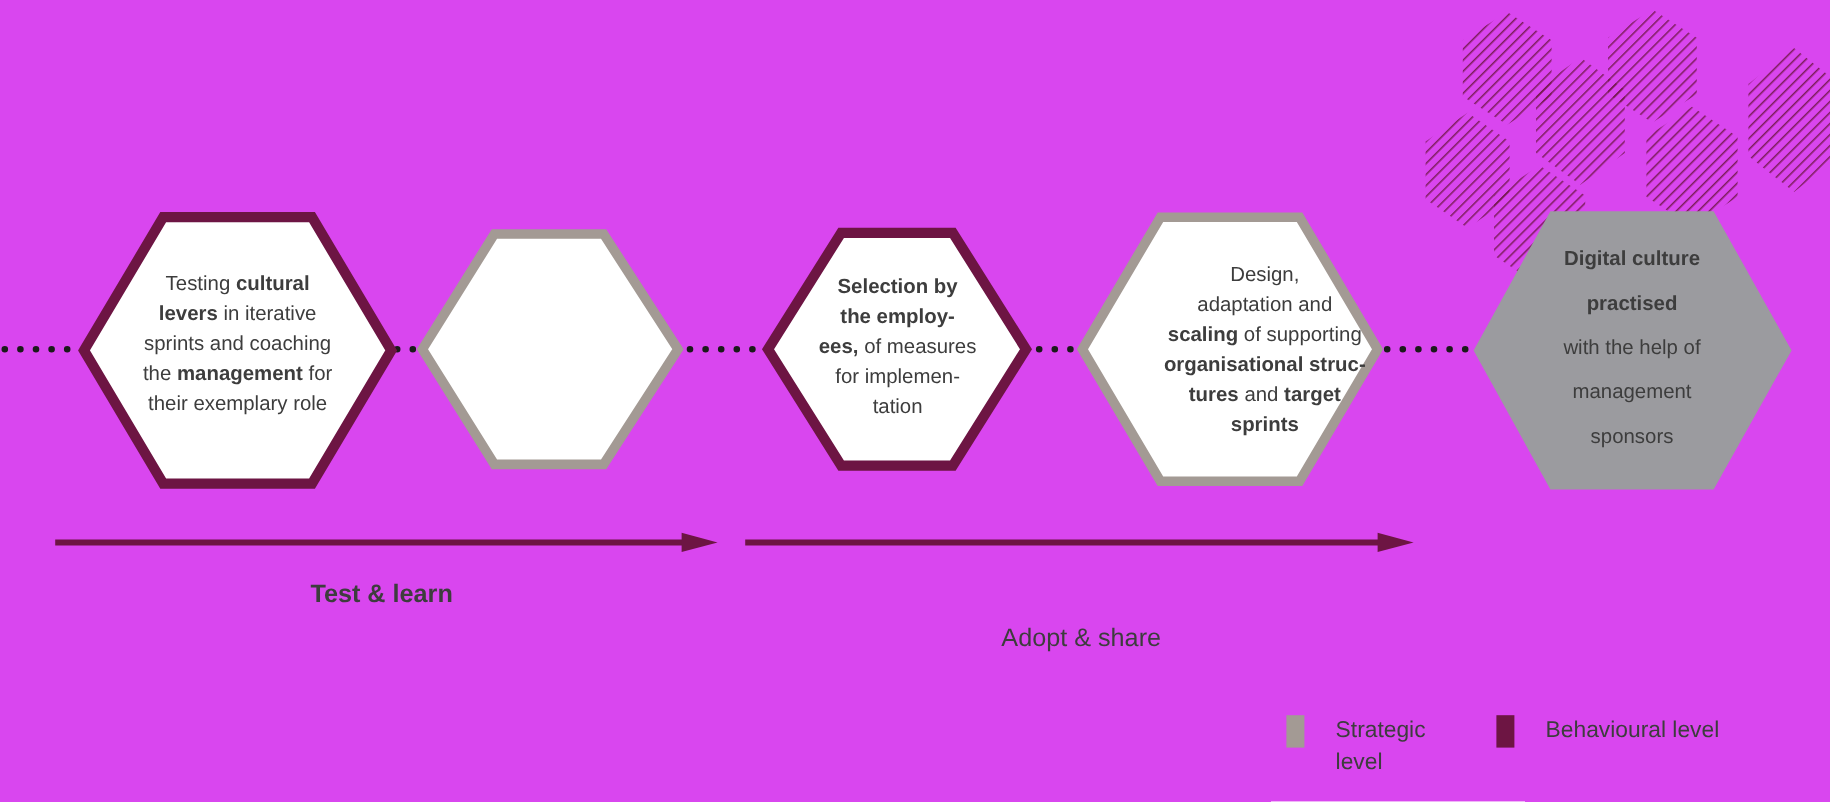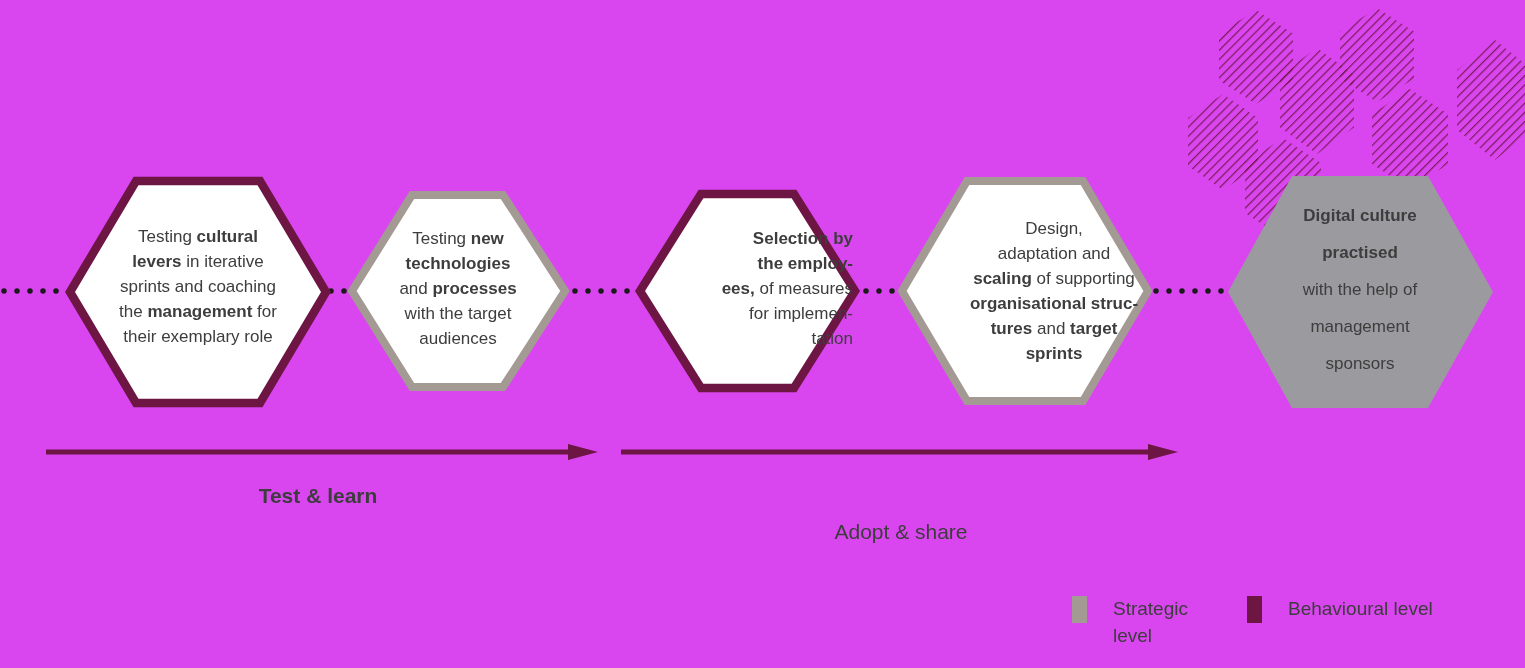--- a/index.html
+++ b/index.html
@@ -95,29 +95,22 @@
   </svg>
 
   <div class="hexlabel" style="left:78px; top:224px; width:240px; height:125px;">
     <div class="line"><span>Testing </span><span class="b">cultural</span></div>
     <div class="line"><span class="b">levers</span><span> in iterative</span></div>
     <div class="line"><span>sprints and coaching</span></div>
     <div class="line"><span>the </span><span class="b">management</span><span> for</span></div>
     <div class="line"><span>their exemplary role</span></div>
   </div>
 
-  <div class="hexlabel" style="left:348px; top:226px; width:220px; height:125px;">
-    <div class="line"><span>Testing </span><span class="b">new</span></div>
-    <div class="line"><span class="b">technologies</span></div>
-    <div class="line"><span>and </span><span class="b">processes</span></div>
-    <div class="line"><span>with the target</span></div>
-    <div class="line"><span>audiences</span></div>
-  </div>
 
-  <div class="hexlabel" style="left:643px; top:226px; width:210px; height:125px;align-items:flex-end;">
+  <div class="hexlabel" style="left:643px; top:226px; width:210px; height:125px;">
     <div class="line"><span class="b">Selection by</span></div>
     <div class="line"><span class="b">the employ-</span></div>
     <div class="line"><span class="b">ees,</span><span> of measures</span></div>
     <div class="line"><span>for implemen-</span></div>
     <div class="line"><span>tation</span></div>
   </div>
 
   <div class="hexlabel" style="left:934px; top:216px; width:240px; height:150px;">
     <div class="line"><span>Design,</span></div>
     <div class="line"><span>adaptation and</span></div>

